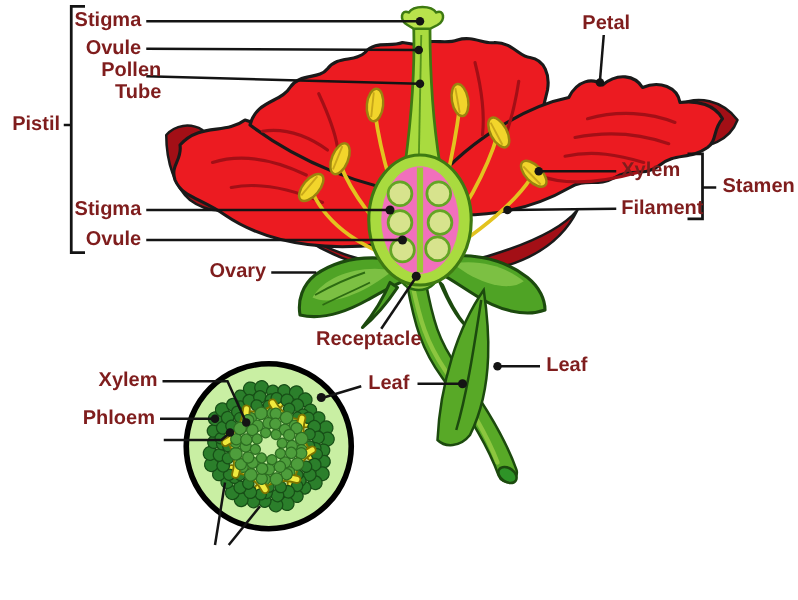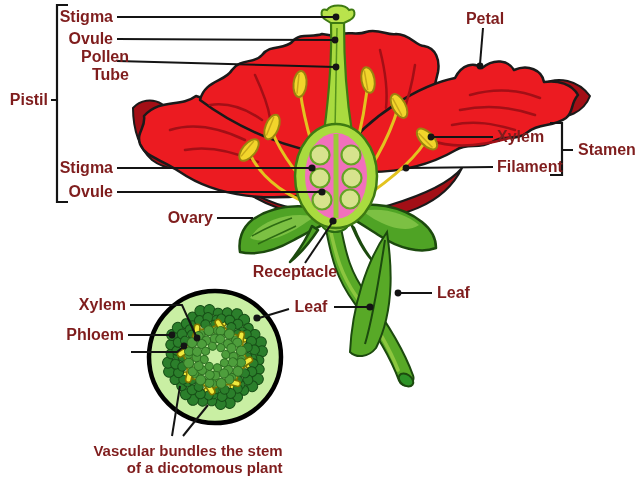--- a/index.html
+++ b/index.html
@@ -227,18 +227,14 @@
 <div class="lbl lbl-r" style="left:213px;top:218px">Ovary</div>
 <div class="lbl lbl-c" style="left:485px;top:19px">Petal</div>
 <div class="lbl lbl-l" style="left:497px;top:137px">Xylem</div>
 <div class="lbl lbl-l" style="left:497px;top:167px">Filament</div>
 <div class="lbl lbl-l" style="left:578px;top:150px">Stamen</div>
 <div class="lbl lbl-c" style="left:295px;top:272px">Receptacle</div>
 <div class="lbl lbl-c" style="left:311px;top:307px">Leaf</div>
 <div class="lbl lbl-l" style="left:437px;top:293px">Leaf</div>
 <div class="lbl lbl-r" style="left:126px;top:305px">Xylem</div>
 <div class="lbl lbl-r" style="left:124px;top:335px">Phloem</div>
-<div class="lbl lbl-c cap" style="left:172px;top:459px">
-  <span>Vascular bundles the stem</span>
-  <span>of a dicotomous plant</span>
+
 </div>
 
-</div>
-
 </body></html>

